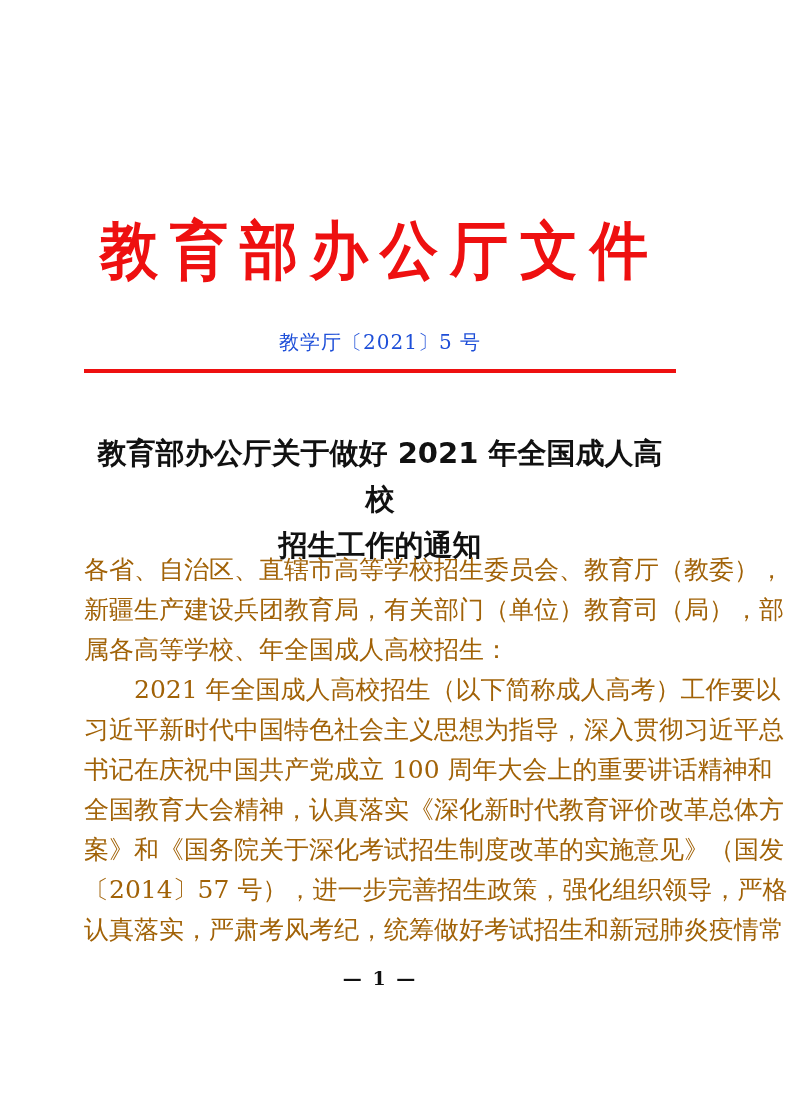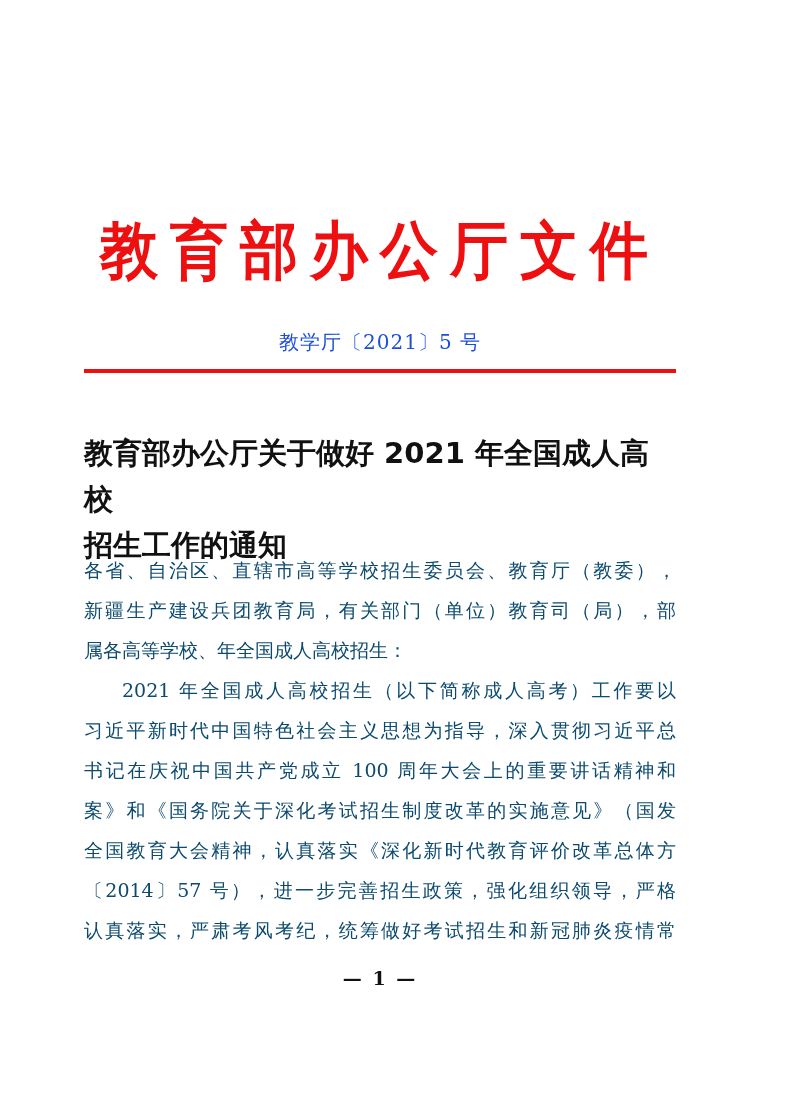--- a/index.html
+++ b/index.html
@@ -60,34 +60,35 @@
     left: 0;
     width: 100%;
     height: 4px;
     background: var(--accent, #ee1010);
   }
   .doc-title {
     position: absolute;
     top: 430px;
     left: 0;
     width: 100%;
+    text-align: center;
     font-family: "DejaVu Sans", "Liberation Sans", sans-serif;
     font-weight: bold;
     font-size: 29px;
     line-height: 46px;
     color: #111111;
   }
   .doc-body {
     position: absolute;
     top: 550px;
     left: 0;
     width: 100%;
-    font-size: 19px;
+    font-size: 25px;
     line-height: 40px;
-    color: #0c4a6e;
+    color: #a16207;
   }
   .tline {
     width: 100%;
     text-align: justify;
     text-align-last: justify;
     text-justify: inter-character;
     white-space: nowrap;
   }
   .tline.left-last { text-align-last: left; }
   .tline.indent { text-indent: 2em; }
@@ -125,22 +126,22 @@
       <div class="salutation">
         <div class="tline">各省、自治区、直辖市高等学校招生委员会、教育厅（教委），</div>
         <div class="tline">新疆生产建设兵团教育局，有关部门（单位）教育司（局），部</div>
         <div class="tline left-last">属各高等学校、年全国成人高校招生：</div>
       </div>
 
       <div class="main-paragraph">
         <div class="tline indent">2021 年全国成人高校招生（以下简称成人高考）工作要以</div>
         <div class="tline">习近平新时代中国特色社会主义思想为指导，深入贯彻习近平总</div>
         <div class="tline">书记在庆祝中国共产党成立 100 周年大会上的重要讲话精神和</div>
+        <div class="tline">全国教育大会精神，认真落实《深化新时代教育评价改革总体方</div>
         <div class="tline">案》和《国务院关于深化考试招生制度改革的实施意见》（国发</div>
-        <div class="tline">全国教育大会精神，认真落实《深化新时代教育评价改革总体方</div>
         <div class="tline">〔2014〕57 号），进一步完善招生政策，强化组织领导，严格</div>
         <div class="tline">认真落实，严肃考风考纪，统筹做好考试招生和新冠肺炎疫情常</div>
       </div>
     </div>
 
     <div class="page-footer">— 1 —</div>
 
   </div>
 </div>
 

